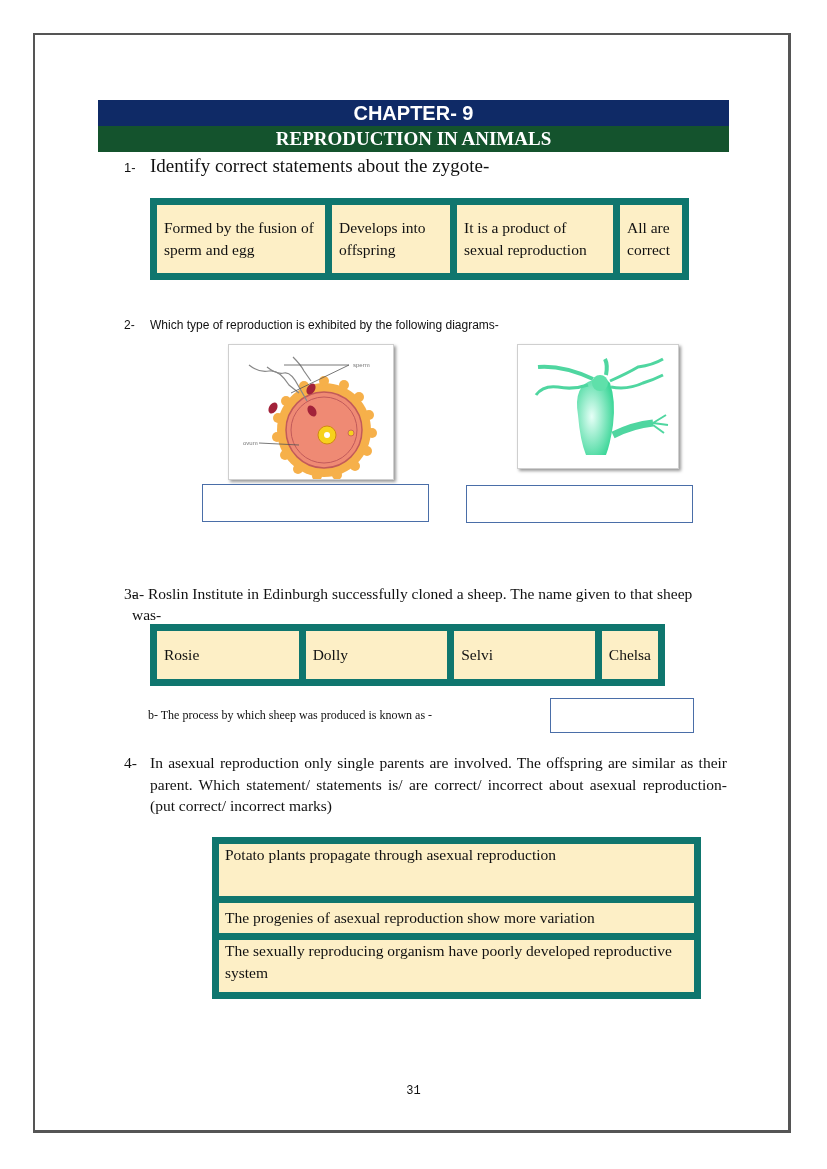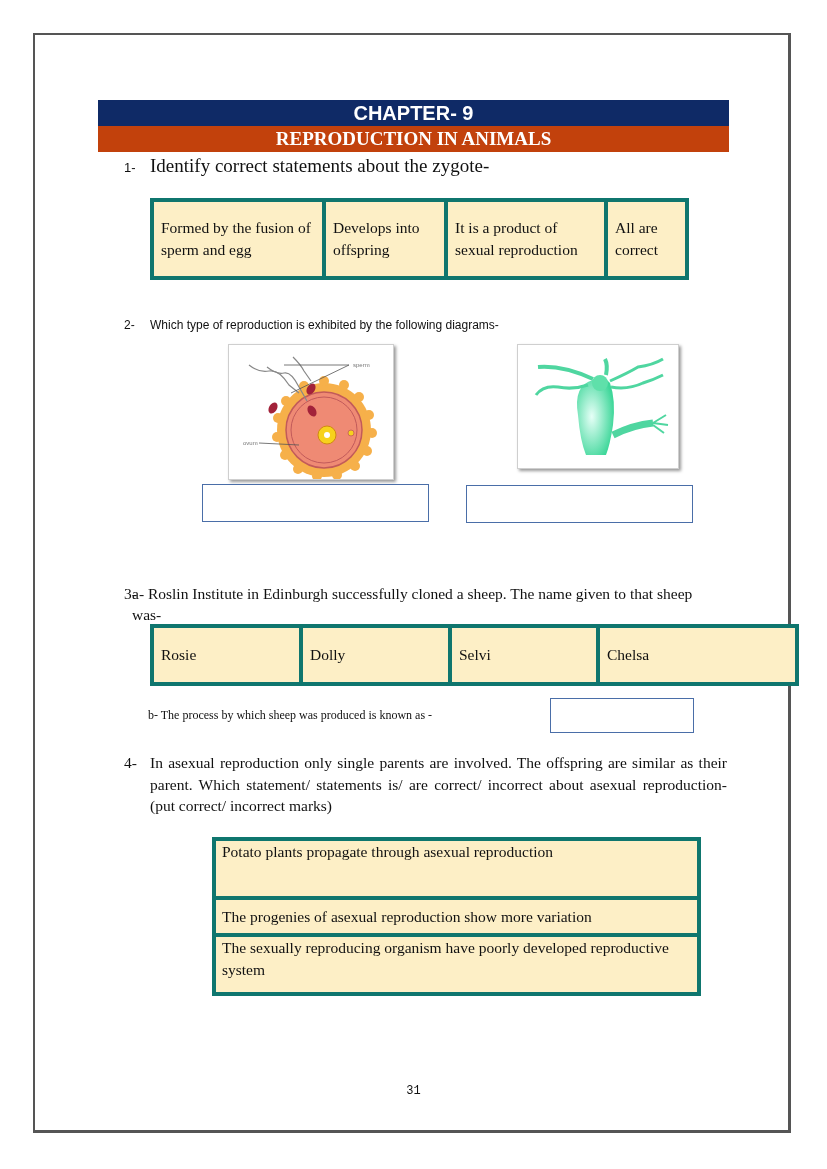--- a/index.html
+++ b/index.html
@@ -1,38 +1,38 @@
 <!DOCTYPE html>
 <html><head>
 <meta charset="utf-8">
 <style>
   html, body { margin:0; padding:0; background:#ffffff; }
   body { width:827px; height:1169px; position:relative; overflow:hidden; font-family:"Liberation Serif", serif; color:#111; }
   .page-frame { position:absolute; left:33px; top:33px; width:758px; height:1100px; border:2px solid #555; border-right-width:3px; border-bottom-width:3px; box-sizing:border-box; }
   .banner-blue { position:absolute; left:98px; top:100px; width:631px; height:26px; background:#0f2a66; color:#fff; font-family:"Liberation Sans", sans-serif; font-weight:bold; font-size:20px; text-align:center; line-height:26px; }
-  .banner-red { position:absolute; left:98px; top:126px; width:631px; height:26px; background:#c2410c; color:#fff; font-family:"Liberation Serif", serif; font-weight:bold; font-size:19px; text-align:center; line-height:26px; }
+  .banner-red { position:absolute; left:98px; top:126px; width:631px; height:26px; background:#14532d; color:#fff; font-family:"Liberation Serif", serif; font-weight:bold; font-size:19px; text-align:center; line-height:26px; }
   .qnum-sans { font-family:"Liberation Sans", sans-serif; font-size:12px; }
   .q1 { position:absolute; left:124px; top:155px; font-size:19px; }
   .q1 .qnum-sans { display:inline-block; width:26px; font-size:13px; }
   table { border-collapse:collapse; }
-  td { background:#fdefc6; border:4px solid #0f766e; font-size:15.5px; vertical-align:middle; line-height:22px; }
+  td { background:#fdefc6; border:7px solid #0f766e; font-size:15.5px; vertical-align:middle; line-height:22px; }
   .t1 { position:absolute; left:150px; top:198px; width:539px; height:82px; }
   .t1 td { padding:0 7px; }
   .q2 { position:absolute; left:124px; top:318px; font-family:"Liberation Sans", sans-serif; font-size:12px; }
   .q2 .n { display:inline-block; width:26px; }
   .img-box { position:absolute; background:#fff; border:1px solid #cfcfcf; box-shadow:2px 2px 3px #999; }
   .img1 { left:228px; top:344px; width:164px; height:134px; }
   .img2 { left:517px; top:344px; width:160px; height:123px; }
   .ans-box { position:absolute; border:1.5px solid #4a6ea8; background:#fff; box-sizing:border-box; }
   .ans1 { left:202px; top:484px; width:227px; height:38px; }
   .ans2 { left:466px; top:485px; width:227px; height:38px; }
   .q3 { position:absolute; left:124px; top:583px; width:600px; font-size:15.5px; line-height:21px; }
   .q3 .n { position:absolute; left:0; top:0; }
   .q3 .txt { margin-left:8px; }
-  .t3 { position:absolute; left:150px; top:624px; width:649px; height:62px; }
+  .t3 { position:absolute; left:150px; top:624px; width:515px; height:62px; }
   .t3 td { padding:0 7px; }
   .q3b { position:absolute; left:148px; top:708px; font-size:12px; }
   .ans3 { left:550px; top:698px; width:144px; height:35px; }
   .q4 { position:absolute; left:124px; top:752px; width:603px; font-size:15.5px; line-height:21.5px; }
   .q4 .n { position:absolute; left:0; top:0; }
   .q4 .txt { margin-left:26px; text-align:justify; }
   .t4 { position:absolute; left:212px; top:837px; width:489px; }
   .t4 td { padding:0 6px; vertical-align:top; }
   .page-number { position:absolute; left:0; width:827px; top:1084px; text-align:center; font-family:Liberation Mono, monospace; font-size:12px; }
 </style>

